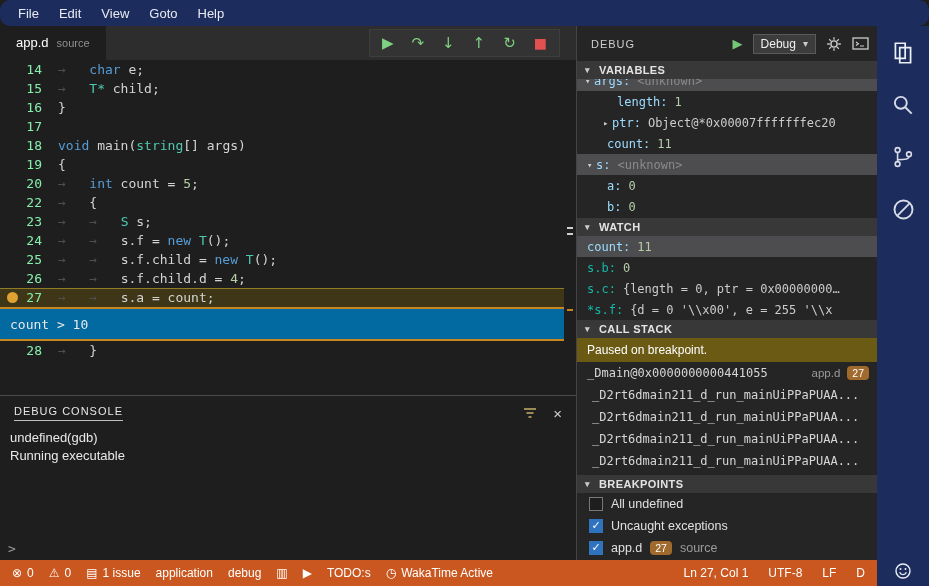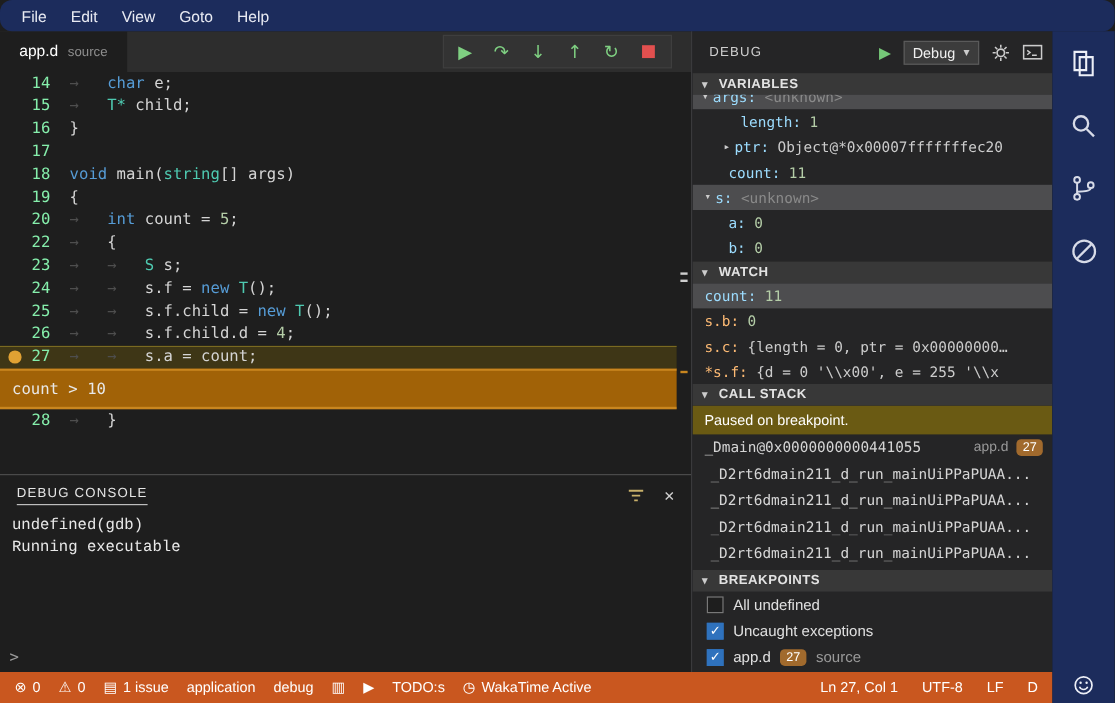--- a/index.html
+++ b/index.html
@@ -34,35 +34,35 @@
   .tok-ws   { color:#4e4e4e; }
   .tok-kw   { color:#569cd6; }
   .tok-type { color:#4ec9b0; }
   .tok-num  { color:#b5cea8; }
   .tok-str  { color:#ce9178; }
   .tok-tx   { color:#d4d4d4; }
   .line.current { background:#3e3616; box-shadow:inset 0 1px 0 #8f7c26; }
   .bp-dot { position:absolute; left:7px; top:4px; width:11px; height:11px;
             border-radius:50%; background:#e0a133; }
   .cond-widget { height:34px; border-top:2px solid #c9861f; border-bottom:2px solid #c9861f;
-                 background:#a16207; display:flex; align-items:center; padding-left:10px;
+                 background:#0369a1; display:flex; align-items:center; padding-left:10px;
                  color:#e8e8e8; }
   .vscroll { position:absolute; right:0; top:34px; width:12px; bottom:165px; background:#1e1e1e; }
   .vmark { position:absolute; right:3px; width:6px; height:2px; background:#cfcfcf; }
   .vmark.orange { background:#c9861f; }
 
   
   .console { position:absolute; left:0; right:0; bottom:0; height:165px;
              background:#1e1e1e; border-top:1px solid #4a4a4a; }
   .console-header { display:flex; align-items:center; padding:9px 14px 6px 14px; }
   .console-title { font-size:11px; letter-spacing:1px; color:#e6e6e6;
                    border-bottom:1px solid #bdbdbd; padding-bottom:3px; }
   .console-actions { margin-left:auto; display:flex; gap:16px; align-items:center; }
   .console-close { color:#d0d0d0; font-size:15px; cursor:pointer; line-height:1; }
-  .console-body { padding:2px 0 0 10px; font-family:Liberation Mono, monospace;
+  .console-body { padding:2px 0 0 10px; font-family:Liberation Sans, sans-serif;
                   font-size:13px; color:#e9e9e9; line-height:18px; }
   .console-prompt { position:absolute; left:8px; bottom:4px; color:#9a9a9a;
                     font-family:"DejaVu Sans Mono", monospace; font-size:13px; }
 
   
   .sidebar { position:absolute; left:577px; top:26px; width:300px; height:534px;
              background:#252526; overflow:hidden; }
   .sb-header { height:35px; display:flex; align-items:center; gap:10px; padding:0 8px 0 14px; }
   .sb-title { font-size:11px; letter-spacing:1px; color:#cfcfcf; flex:1; }
   .sb-play { color:#75c878; font-size:13px; cursor:pointer; }
@@ -81,21 +81,21 @@
   .rowbox.watch { height:84px; }
   .rowbox.stack { height:137px; }
   .rowbox.bps { height:67px; }
   .row { height:21px; display:flex; align-items:center; white-space:pre; overflow:hidden;
          font-family:"DejaVu Sans Mono", monospace; font-size:12px; color:#cccccc; }
   .row.sel { background:#4d4d4f; }
   .row.clip-top { margin-top:-9px; }
   .pad8{padding-left:8px} .pad10{padding-left:10px} .pad26{padding-left:26px}
   .pad30{padding-left:30px} .pad40{padding-left:40px}
   .vname { color:#9cdcfe; }
-  .vname.salmon { color:#fdba74; }
+  .vname.salmon { color:#14b8a6; }
   .vval { color:#cccccc; margin-left:7px; }
   .vval.num { color:#b5cea8; }
   .vval.unk { color:#8a8a8a; }
 
   .cs-status { height:24px; background:#6a5a13; color:#ffffff; display:flex;
                align-items:center; padding-left:10px; font-size:12px; }
   .frame { height:22px; display:flex; align-items:center; padding:0 8px 0 10px;
            font-family:"DejaVu Sans Mono", monospace; font-size:12px; color:#d6d6d6; }
   .frame.deep { padding-left:15px; }
   .frame-name { flex:1; overflow:hidden; white-space:nowrap; }

